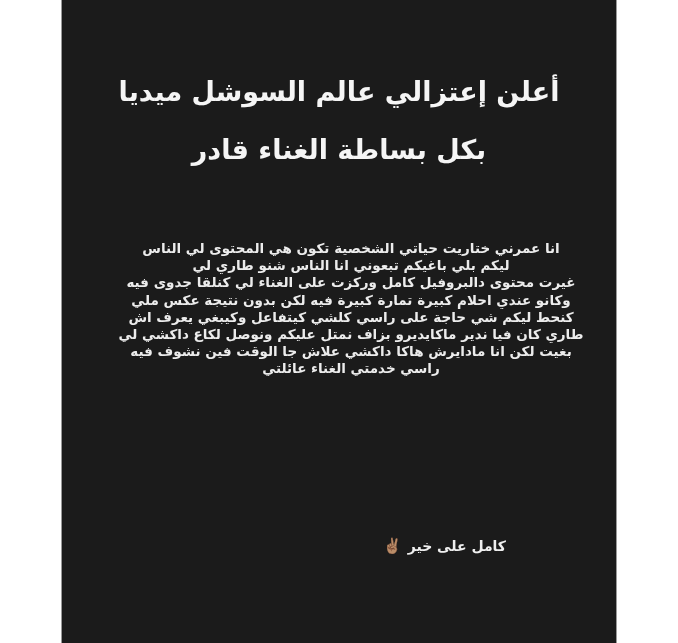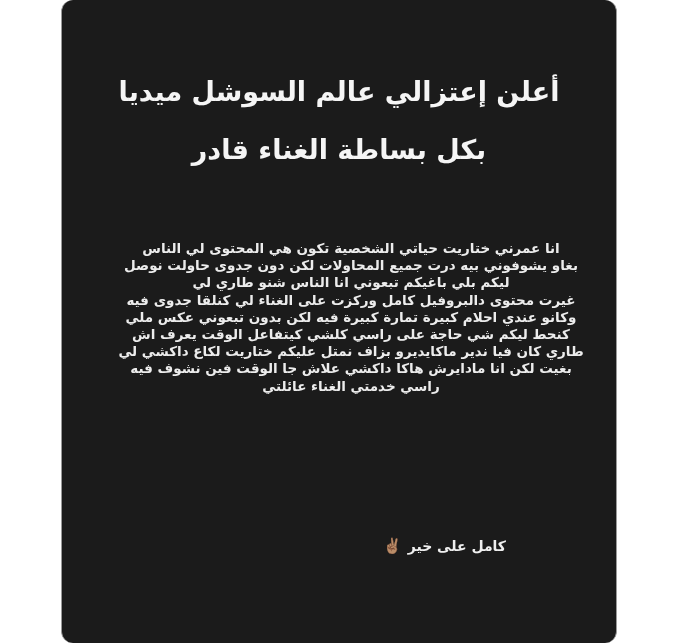--- a/index.html
+++ b/index.html
@@ -22,21 +22,20 @@
       top: 0;
       width: 556px;
       height: 643px;
       background: #1b1b1b;
       border-left: 1px solid #9a9a9a;
       border-right: 1px solid #9a9a9a;
       box-sizing: border-box;
       direction: rtl;
       font-family: "DejaVu Sans", sans-serif;
       color: #f2f2f2;
-      border-radius: 12px;
     }
     .headline {
       position: absolute;
       left: 0;
       right: 0;
       text-align: center;
       font-weight: bold;
       font-size: 27px;
       color: #f5f5f5;
       white-space: nowrap;
@@ -77,26 +76,25 @@
 </head>
 <body>
 
 <div class="page">
   <div class="story-panel">
     <div class="headline line1">أعلن إعتزالي عالم السوشل ميديا</div>
     <div class="headline line2">بكل بساطة الغناء قادر</div>
 
     <div class="body-text">
       <div>انا عمرني ختاريت  حياتي الشخصية تكون هي المحتوى لي الناس</div>
-      <div>بغاو يشوفوني بيه درت جميع المحاولات لكن دون جدوى حاولت نوصل</div>
       <div>ليكم بلي باغيكم تبعوني انا الناس شنو طاري لي</div>
       <div>غيرت محتوى دالبروفيل كامل وركزت على الغناء  لي كنلقا جدوى فيه</div>
-      <div>وكانو عندي احلام كبيرة تمارة كبيرة فيه لكن بدون تبعوني عكس ملي</div>
-      <div>كنحط ليكم شي حاجة على راسي كلشي كيتفاعل الوقت يعرف اش</div>
-      <div>طاري كان فيا ندير ماكايديرو بزاف نمتل عليكم ختاريت لكاع داكشي لي</div>
+      <div>وكانو عندي احلام كبيرة تمارة كبيرة فيه لكن بدون نتيجة عكس ملي</div>
+      <div>كنحط ليكم شي حاجة على راسي كلشي كيتفاعل وكيبغي يعرف اش</div>
+      <div>طاري كان فيا ندير ماكايديرو بزاف نمتل عليكم ونوصل لكاع داكشي لي</div>
       <div>بغيت لكن انا مادايرش هاكا داكشي علاش جا الوقت فين نشوف فيه</div>
       <div>راسي خدمتي الغناء عائلتي</div>
     </div>
 
     <div class="signoff">
       <span>كامل على خير</span>
       <span class="peace-icon">✌🏽</span>
     </div>
   </div>
 </div>

